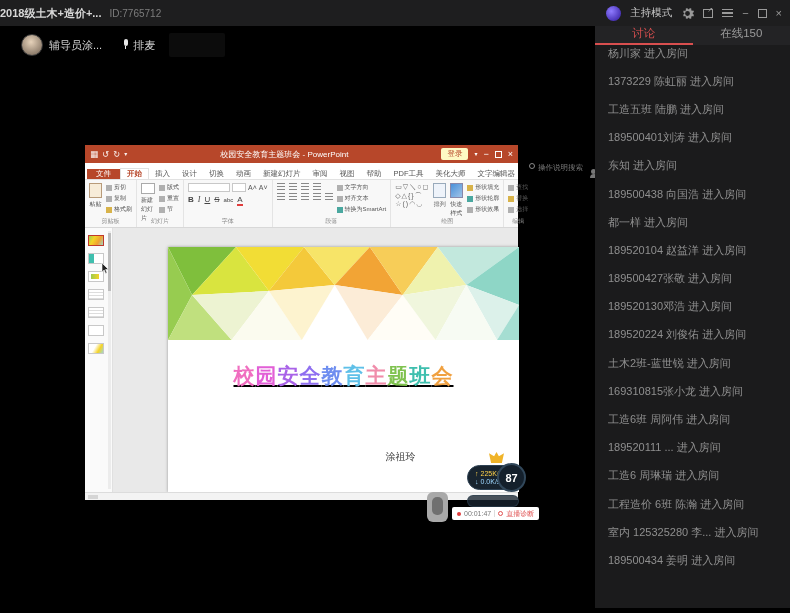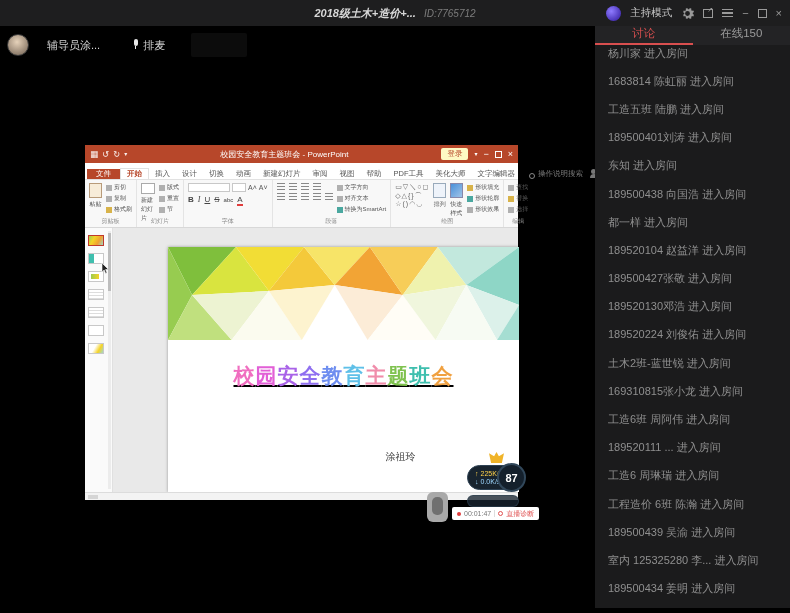--- a/index.html
+++ b/index.html
@@ -2,36 +2,36 @@
 <html><head>
 <meta charset="utf-8">
 <style>
   * { margin:0; padding:0; box-sizing:border-box; }
   html,body { background:#000; }
   body { font-family:"Liberation Sans","DejaVu Sans",sans-serif; }
   .canvas { position:relative; width:790px; height:613px; background:#000; overflow:hidden; }
 
   
   .topbar { position:absolute; left:0; top:0; width:790px; height:26px; background:#1e1e1f; z-index:20; }
-  .tb-center { position:absolute; left:0; top:0; width:100%; height:26px; display:flex; align-items:center; justify-content:center; gap:8px;font-style:italic; }
+  .tb-center { position:absolute; left:0; top:0; width:100%; height:26px; display:flex; align-items:center; gap:8px; }
   .tb-title { color:#d8d8d8; font-size:11px; font-weight:bold; }
   .tb-id { color:#7d7d7d; font-size:10px; }
   .tb-right { position:absolute; right:8px; top:0; height:26px; display:flex; align-items:center; gap:9px; z-index:2; }
   .app-logo { width:15px; height:15px; border-radius:50%; background:radial-gradient(circle at 35% 35%, #8f7bff, #4a34b8 70%); }
   .tb-mode { color:#c8c8c8; font-size:10.5px; }
   .tb-ic { color:#9a9a9a; font-size:11px; line-height:1; cursor:default; }
   .ic-popup { width:10px; height:9px; border:1px solid #9a9a9a; position:relative; }
   .ic-popup::after { content:"↗"; position:absolute; right:-1px; top:-4px; font-size:7px; color:#9a9a9a; }
   .ic-menu { width:11px; height:8px; border-top:1.5px solid #9a9a9a; border-bottom:1.5px solid #9a9a9a; position:relative; }
   .ic-menu::after { content:""; position:absolute; left:0; top:2.2px; width:11px; height:1.5px; background:#9a9a9a; }
   .ic-max { width:9px; height:9px; border:1px solid #9a9a9a; }
 
   
   .stage { position:absolute; left:0; top:26px; width:595px; height:587px; background:#000; }
-  .presenter { position:absolute; left:7px; top:7px; display:flex; align-items:center; gap:18px; }
+  .presenter { position:absolute; left:21px; top:7px; display:flex; align-items:center; gap:6px; }
   .avatar { width:22px; height:22px; border-radius:50%; background:radial-gradient(circle at 45% 35%, #e6d2ba, #8d7c6b 75%); border:1px solid #3a3a3a; }
   .presenter-name { color:#d5d5d5; font-size:11px; }
   .mic-chip { display:flex; align-items:center; gap:4px; margin-left:14px; }
   .mic-icon { width:7px; height:12px; position:relative; }
   .mic-icon::before { content:""; position:absolute; left:1.5px; top:0; width:4px; height:7px; background:#e8e8e8; border-radius:2px; }
   .mic-icon::after { content:""; position:absolute; left:3px; top:7px; width:1px; height:3px; background:#e8e8e8; box-shadow:0 3px 0 -1px #e8e8e8, -2px 2px 0 -0.5px #e8e8e8, 2px 2px 0 -0.5px #e8e8e8; }
   .mic-label { color:#d5d5d5; font-size:11px; }
   .dark-tile { width:56px; height:24px; background:#0c0c0c; margin-left:8px; border-radius:2px; }
 
   
@@ -41,21 +41,21 @@
   .ppt-title { flex:1; text-align:center; color:#fff; font-size:8px; white-space:nowrap; overflow:hidden; }
   .signin { background:#fef9c3; color:#b7472a; font-size:7.5px; padding:1px 6px; border-radius:2px; }
   .ppt-winbtn { color:#fff; font-size:9px; line-height:1; }
   .ppt-restore { width:7px; height:7px; border:1px solid #fff; }
 
   .tabrow { height:17px; background:#fff; border-bottom:1px solid #e1e1e1; display:flex; align-items:stretch; font-size:7.5px; padding-left:2px; }
   .rtabs-holder { display:flex; align-items:flex-end; }
   .rtab { display:flex; align-items:center; padding:0 6px; color:#555; white-space:nowrap; }
   .rtab.file { background:#b7472a; color:#fff; padding:0 9px; }
   .rtab.active { color:#b7472a; border:1px solid #e1e1e1; border-bottom:none; background:#fff; font-weight:bold; }
-  .tellme { display:flex; align-items:flex-end; gap:3px; color:#777; margin-left:8px; white-space:nowrap; }
+  .tellme { display:flex; align-items:flex-start; gap:3px; color:#777; margin-left:8px; white-space:nowrap; }
   .bulb { width:6px; height:6px; border:1px solid #888; border-radius:50%; }
   .share-btn { margin-left:auto; display:flex; align-items:center; gap:3px; color:#555; padding:0 8px; white-space:nowrap; }
   .person-ic { width:5px; height:5px; border-radius:50%; background:#777; position:relative; }
   .person-ic::after { content:""; position:absolute; left:-1.5px; top:5px; width:8px; height:4px; border-radius:4px 4px 0 0; background:#777; }
 
   .ribbon { height:48px; background:#f8f8f8; border-bottom:1px solid #d8d8d8; display:flex; }
   .rgroup { position:relative; border-right:1px solid #e4e4e4; padding:3px 4px 10px 4px; display:flex; gap:4px; align-items:flex-start; }
   .rgroup-label { position:absolute; bottom:1px; left:0; width:100%; text-align:center; font-size:6px; color:#8a8a8a; }
   .bigbtn { display:flex; flex-direction:column; align-items:center; gap:2px; font-size:6px; color:#555; }
   .bigic { width:13px; height:15px; border:1px solid #b89b7a; background:#f7ecd9; }
@@ -432,36 +432,35 @@
   </div>
 
   <div class="sidebar">
     <div class="sidebar-tabs">
         <div class="stab active">讨论</div>
         <div class="stab">在线150</div>
       </div>
     <div class="chat">
       <ul>
           <li class="chat-msg">杨川家 进入房间</li>
-          <li class="chat-msg">1683814  陈虹丽 进入房间</li>
+          <li class="chat-msg">1373229  陈虹丽 进入房间</li>
           <li class="chat-msg">工造五班 陆鹏 进入房间</li>
           <li class="chat-msg">189500401刘涛 进入房间</li>
           <li class="chat-msg">东知 进入房间</li>
           <li class="chat-msg">189500438 向国浩 进入房间</li>
           <li class="chat-msg">都一样 进入房间</li>
           <li class="chat-msg">189520104  赵益洋 进入房间</li>
           <li class="chat-msg">189500427张敬 进入房间</li>
           <li class="chat-msg">189520130邓浩 进入房间</li>
           <li class="chat-msg">189520224  刘俊佑 进入房间</li>
           <li class="chat-msg">土木2班-蓝世锐 进入房间</li>
           <li class="chat-msg">169310815张小龙 进入房间</li>
           <li class="chat-msg">工造6班 周阿伟 进入房间</li>
           <li class="chat-msg">189520111  ... 进入房间</li>
           <li class="chat-msg">工造6 周琳瑞 进入房间</li>
           <li class="chat-msg">工程造价 6班 陈瀚 进入房间</li>
-          <li class="chat-msg">189500439 吴渝 进入房间</li>
           <li class="chat-msg">室内 125325280 李... 进入房间</li>
           <li class="chat-msg">189500434  姜明 进入房间</li>
         </ul>
     </div>
   </div>
 
 </div>
 
 </body></html>

